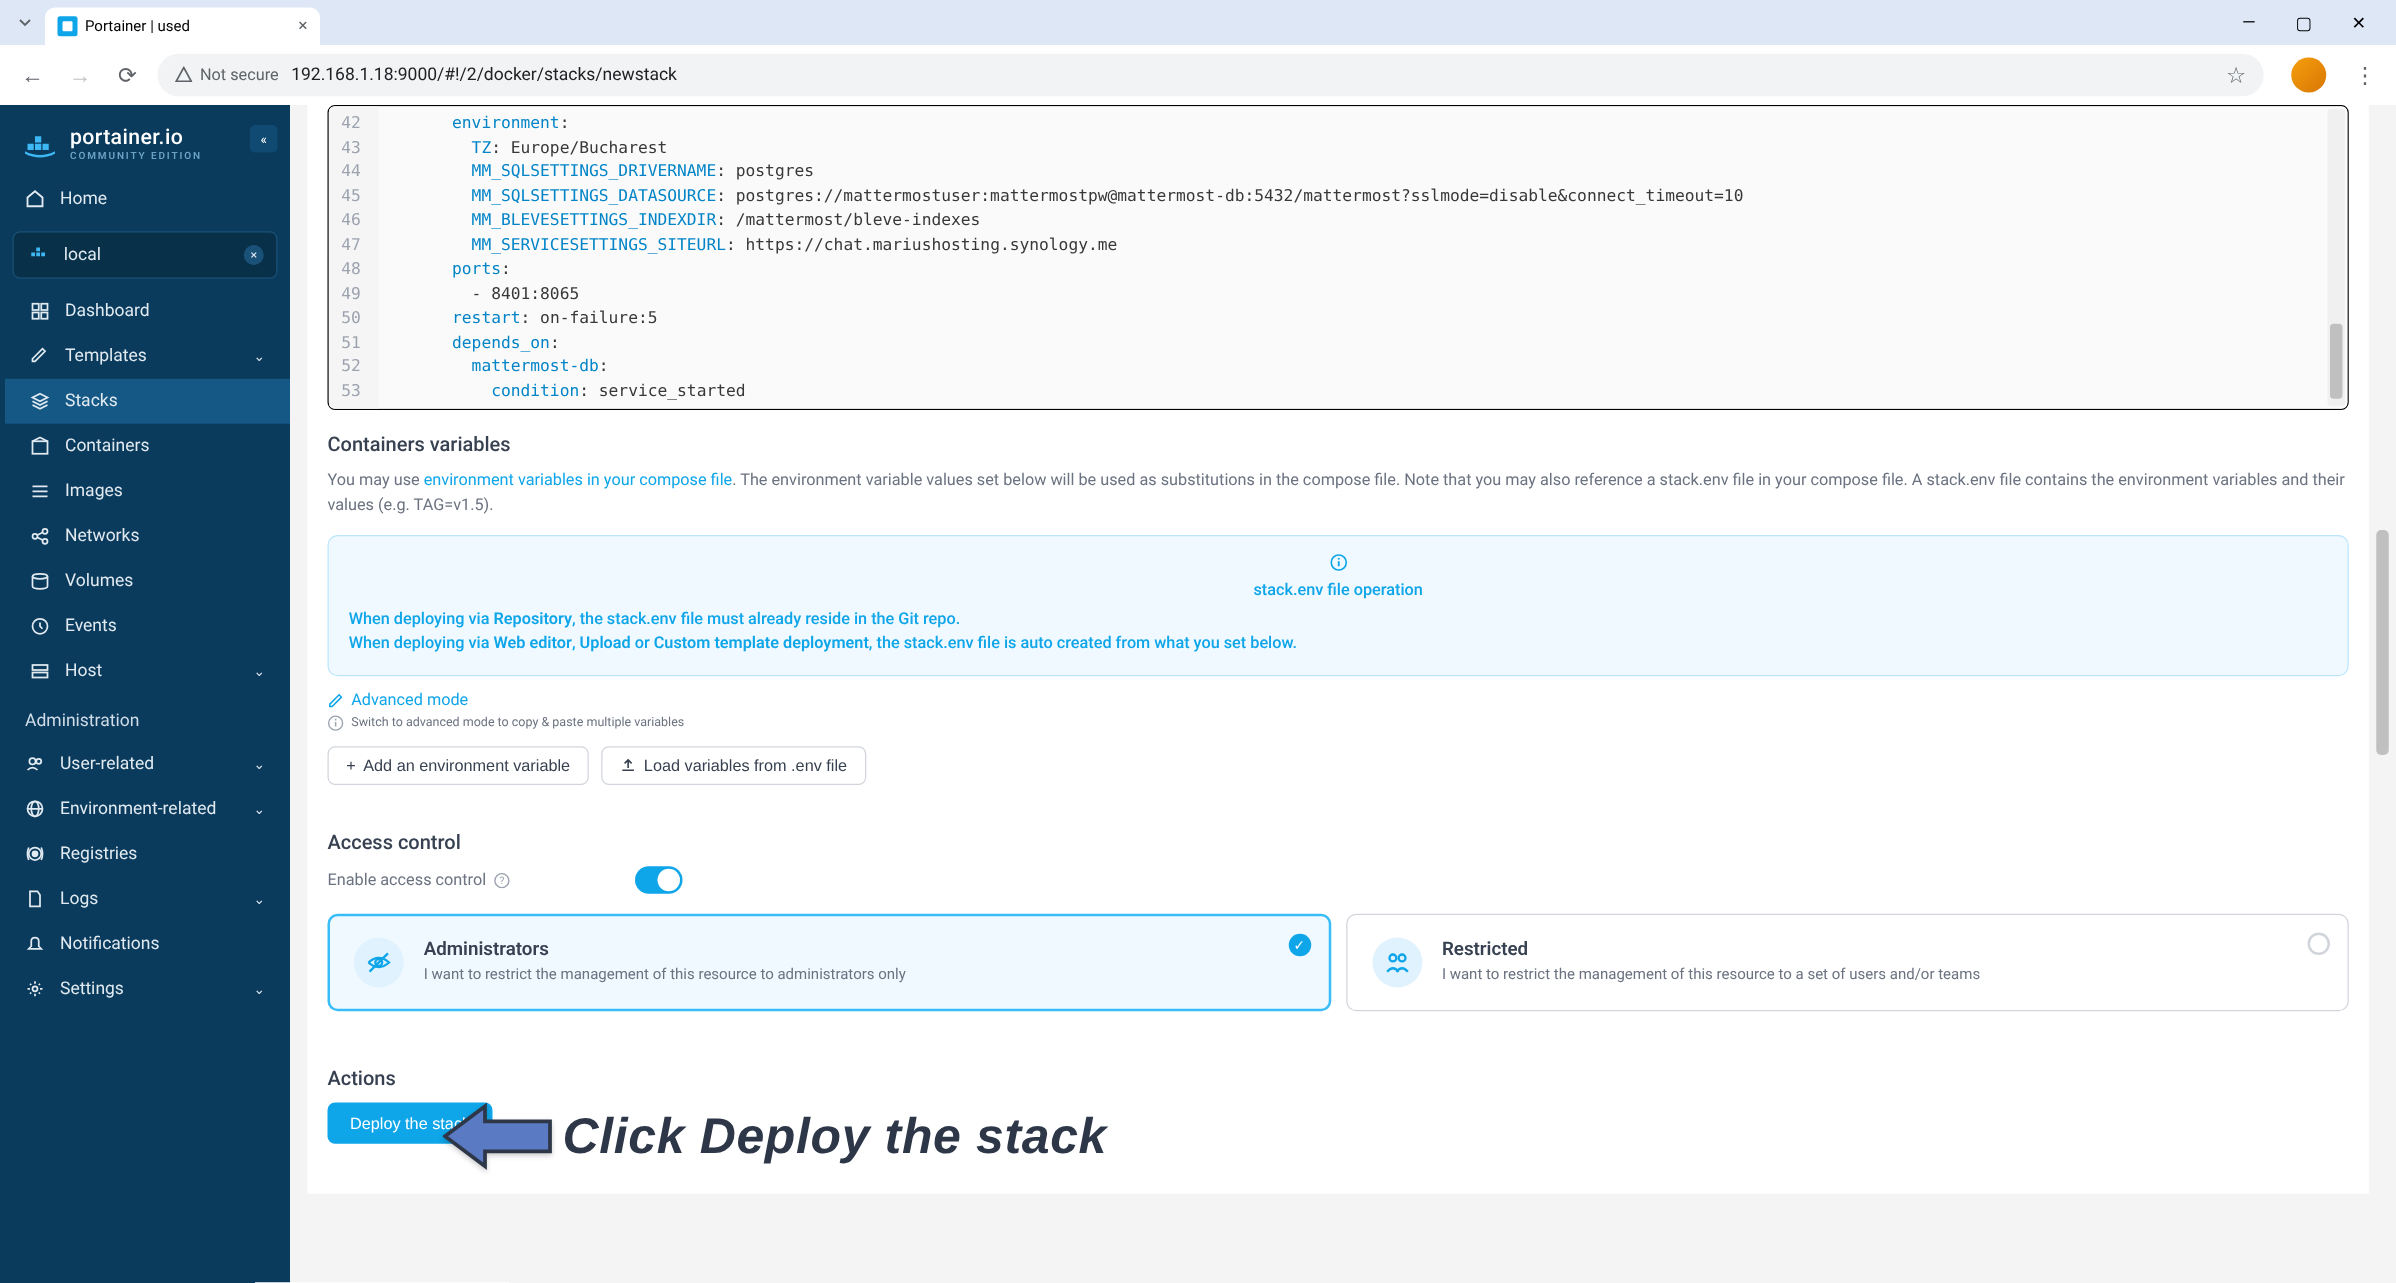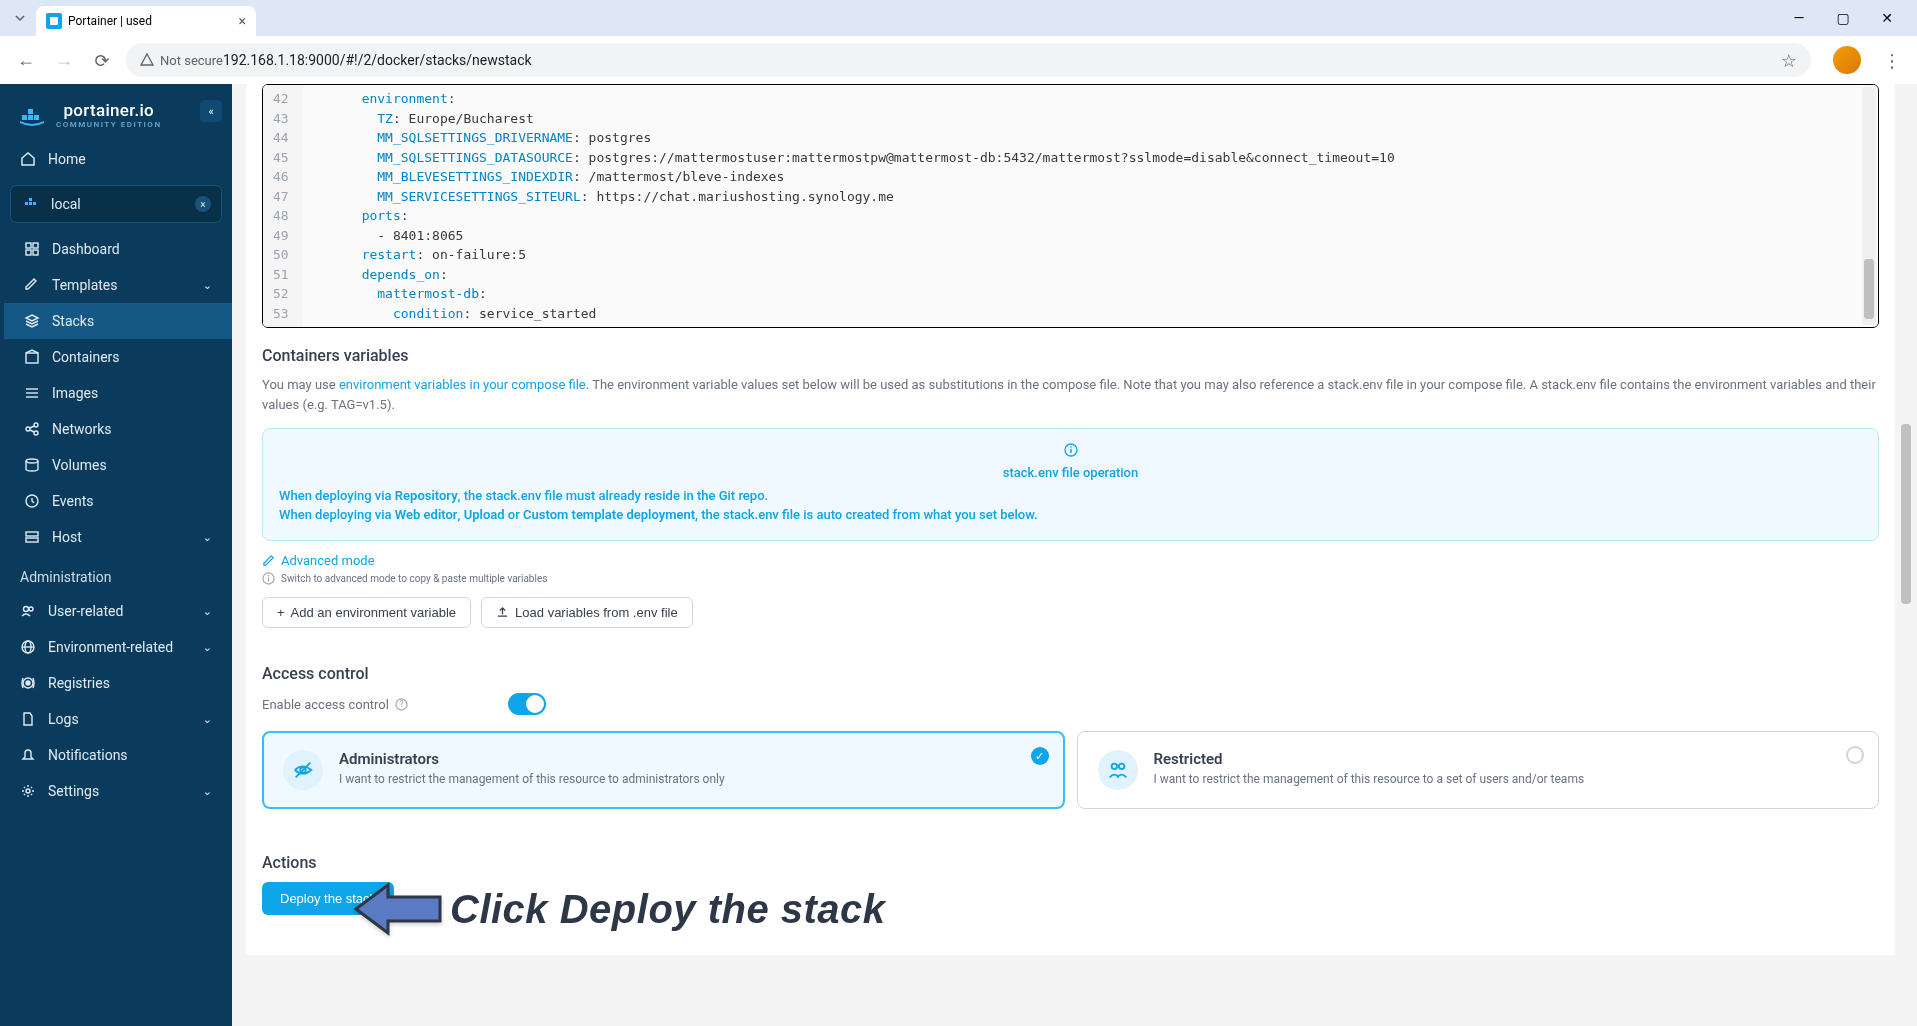--- a/index.html
+++ b/index.html
@@ -11,36 +11,36 @@
     .tab-dropdown { width: 24px; height: 24px; display:flex; align-items:center; justify-content:center; cursor:pointer; }
     .tab { background: #fff; border-radius: 8px 8px 0 0; padding: 6px 10px; display: flex; align-items: center; gap: 6px; font-size: 12px; width: 220px; height: 30px; margin-top:6px; }
     .tab-favicon { width: 16px; height: 16px; background: #0ea5e9; border-radius: 2px; display:flex; align-items:center; justify-content:center; color:#fff; font-size:10px; }
     .tab-close { margin-left: auto; cursor: pointer; font-size: 14px; color: #5f6368; }
     .window-controls { margin-left: auto; display: flex; gap: 16px; padding-right: 16px; }
     .window-btn { width: 28px; height: 28px; display:flex; align-items:center; justify-content:center; cursor:pointer; font-size:14px; }
     
     .addr-bar { display: flex; align-items: center; height: 48px; background: #fff; padding: 0 12px; gap: 10px; }
     .nav-btn { width: 28px; height: 28px; display:flex; align-items:center; justify-content:center; cursor:pointer; color:#5f6368; font-size:18px; border-radius: 50%; }
     .nav-btn.disabled { opacity: 0.4; }
-    .url-bar { flex:1; background: #f1f3f4; border-radius: 20px; height: 34px; display:flex; align-items:center; padding: 0 14px; font-size: 14px; color: #5f6368; }
+    .url-bar { flex:1; background: #f1f3f4; border-radius: 20px; height: 34px; display:flex; align-items:center; padding: 0 14px; gap: 10px; font-size: 14px; color: #5f6368; }
     .not-secure { display:flex; align-items:center; gap:6px; color: #5f6368; font-size: 13px; }
     .url-text { color: #202124; }
     .star-icon { cursor:pointer; color: #5f6368; font-size:18px; }
     .avatar { width: 28px; height: 28px; border-radius: 50%; background: linear-gradient(135deg, #f59e0b, #d97706); margin-left:12px; }
     .browser-menu { font-size: 18px; color: #5f6368; cursor:pointer; margin-left:12px; margin-right:4px; }
     
     
     .app { display: flex; height: calc(100vh - 84px); }
     
     
     .sidebar { width: 232px; background: #0a3a5c; color: #fff; height: 100%; overflow-y: auto; flex-shrink:0; position:relative; }
     .sidebar-header { padding: 16px 18px 12px; display:flex; align-items:center; gap:10px; position:relative; }
     .logo-icon { width: 28px; height: 28px; }
     .logo-text { display:flex; flex-direction:column; }
-    .logo-main { font-size: 17px; font-weight: 500; letter-spacing: 0.3px; text-align: center; }
+    .logo-main { font-size: 17px; font-weight: 500; letter-spacing: 0.3px; }
     .logo-sub { font-size: 8px; letter-spacing: 1.5px; color: #6ba3c7; font-weight: 600; }
     .collapse-btn { position:absolute; right: 10px; top: 16px; width:22px; height:22px; background: #104a72; border-radius:4px; display:flex; align-items:center; justify-content:center; cursor:pointer; font-size:11px; }
     
     .nav-item { display:flex; align-items:center; gap:12px; padding: 10px 20px; font-size: 14px; cursor:pointer; color: #e1eaf1; }
     .nav-item.env { background: #083049; border-radius: 6px; margin: 8px 10px; padding: 10px 12px; border: 1px solid #1a5178; position:relative; }
     .nav-item.env .close-env { position:absolute; right:10px; width:16px; height:16px; background:#1a5178; border-radius:50%; display:flex; align-items:center; justify-content:center; font-size:10px; }
     .nav-sub { padding-left: 4px; }
     .nav-item.active { background: #165885; }
     .nav-icon { width: 16px; height:16px; display:flex; align-items:center; justify-content:center; flex-shrink:0; }
     .nav-chevron { margin-left:auto; font-size:11px; }

